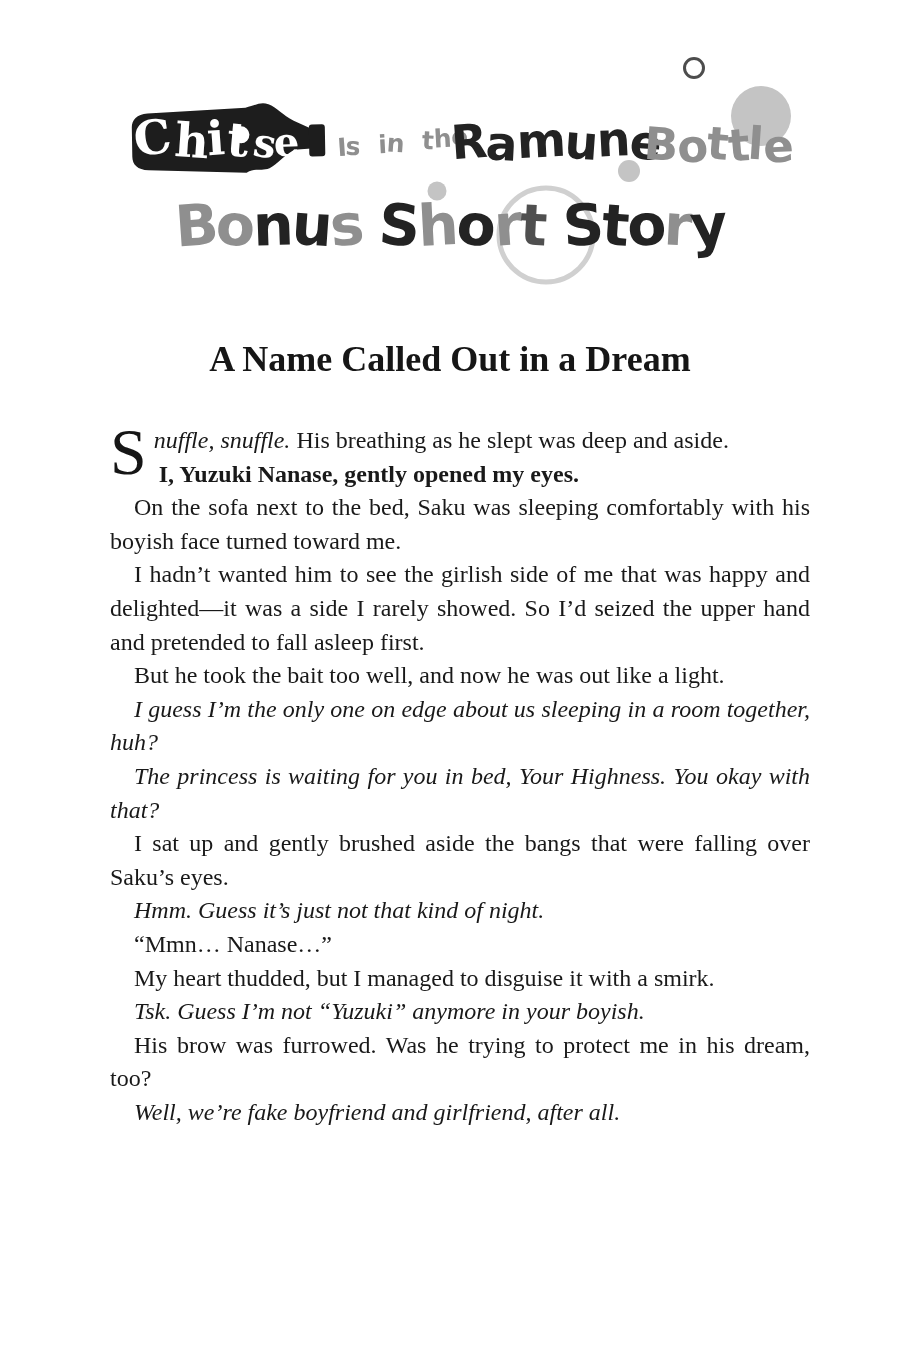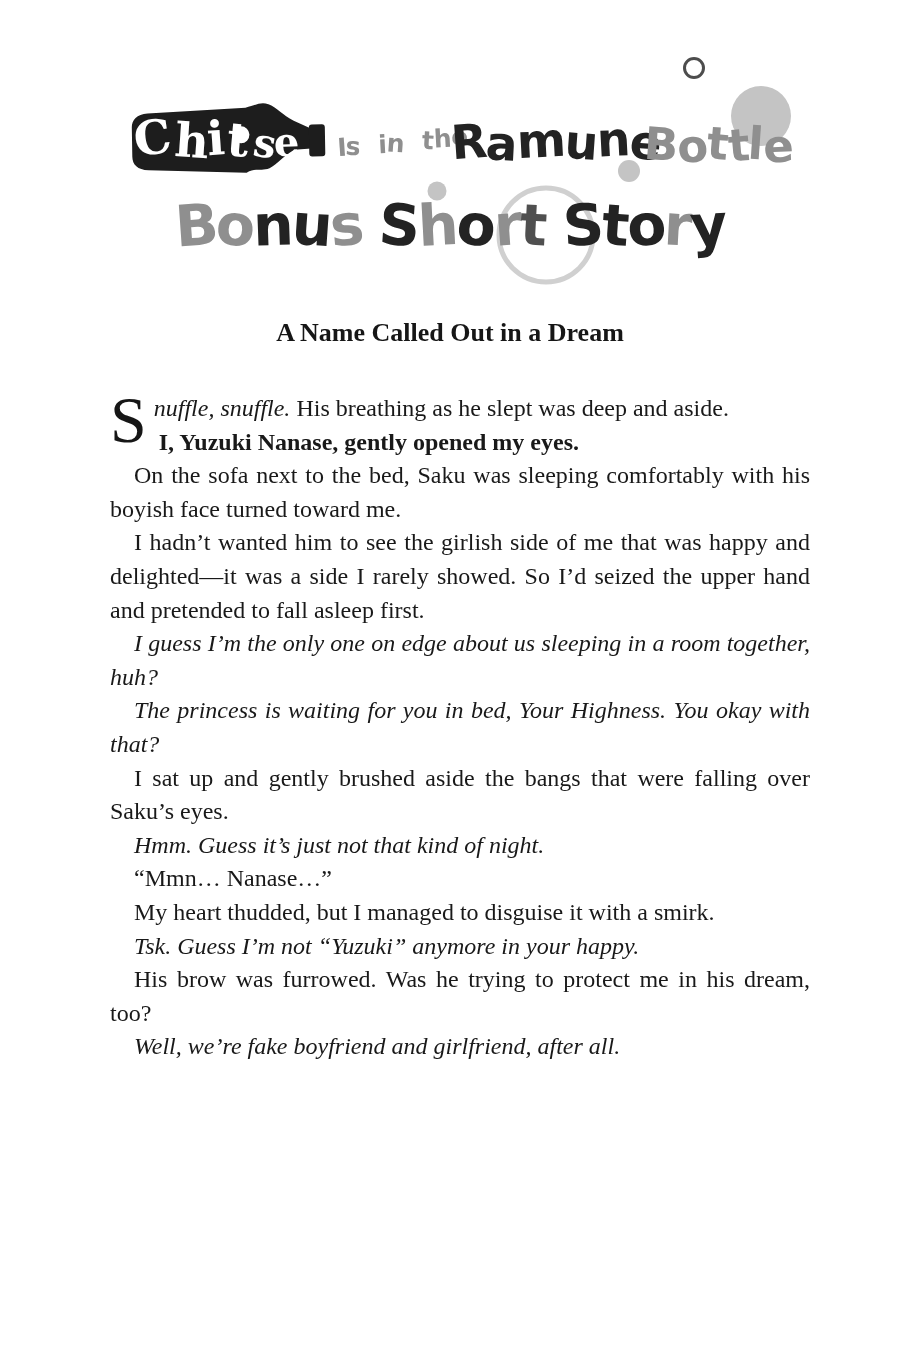--- a/index.html
+++ b/index.html
@@ -23,22 +23,22 @@
   .connector{left:337px; top:126px; font-size:25px; font-weight:600; color:var(--lgray);}
   .ramune{left:451px; top:114px; font-size:47px; font-weight:800; color:var(--lblack); letter-spacing:-1px;}
   .bottleword{left:644px; top:118px; font-size:45px; font-weight:800; color:var(--lgray); letter-spacing:-1px;}
   .subtitle{position:absolute; left:0; top:192px; width:100%; text-align:center;
     font-family:"DejaVu Sans", sans-serif; font-size:57px; font-weight:800; letter-spacing:-2px;}
   .letter{display:inline-block;}
   .sp{display:inline-block; width:17px;}
   .c-black{color:var(--lblack);} .c-gray{color:var(--lgray);} .c-dark{color:var(--ldark);}
   
   .chapter-title{
-    margin:18px 0 0 0; text-align:center;
-    font-family:"Liberation Serif", serif; font-weight:700; font-size:26px; color:#161616;
+    margin:38px 0 0 0; text-align:center;
+    font-family:"Liberation Serif", serif; font-weight:700; font-size:36px; color:#161616;
   }
   
   .story{width:700px; margin:44px 0 0 110px; font-size:24px; line-height:33.6px;}
   .story p{margin:0; text-align:justify; hyphens:none;}
   .story p.ind{text-indent:24px;}
   .story p.after-drop{text-indent:5px;font-weight:bold;}
   .story .it{font-style:italic;}
   .dropcap{
     float:left; font-size:66px; line-height:50px; height:62px;
     padding-top:3px; margin-right:7px; color:#161616;
@@ -79,24 +79,25 @@
     </div>
   </div>
 
   <h1 class="chapter-title">A Name Called Out in a Dream</h1>
 
   <div class="story">
       <p><span class="dropcap">S</span><span class="it">nuffle, snuffle.</span><span> His breathing as he slept was deep and aside.</span></p>
       <p class="after-drop"><span>I, Yuzuki Nanase, gently opened my eyes.</span></p>
       <p class="ind"><span>On the sofa next to the bed, Saku was sleeping comfortably with his boyish face turned toward me.</span></p>
       <p class="ind"><span>I hadn’t wanted him to see the girlish side of me that was happy and delighted—it was a side I rarely showed. So I’d seized the upper hand and pretended to fall asleep first.</span></p>
+      <p class="ind"><span>But he took the bait too well, and now he was out like a light.</span></p>
       <p class="ind"><span class="it">I guess I’m the only one on edge about us sleeping in a room together, huh?</span></p>
       <p class="ind"><span class="it">The princess is waiting for you in bed, Your Highness. You okay with that?</span></p>
       <p class="ind"><span>I sat up and gently brushed aside the bangs that were falling over Saku’s eyes.</span></p>
       <p class="ind"><span class="it">Hmm. Guess it’s just not that kind of night.</span></p>
       <p class="ind"><span>“Mmn… Nanase…”</span></p>
       <p class="ind"><span>My heart thudded, but I managed to disguise it with a smirk.</span></p>
-      <p class="ind"><span class="it">Tsk. Guess I’m not “Yuzuki” anymore in your happy.</span></p>
+      <p class="ind"><span class="it">Tsk. Guess I’m not “Yuzuki” anymore in your boyish.</span></p>
       <p class="ind"><span>His brow was furrowed. Was he trying to protect me in his dream, too?</span></p>
       <p class="ind"><span class="it">Well, we’re fake boyfriend and girlfriend, after all.</span></p>
     </div>
 
 </div>
 
 </body></html>

